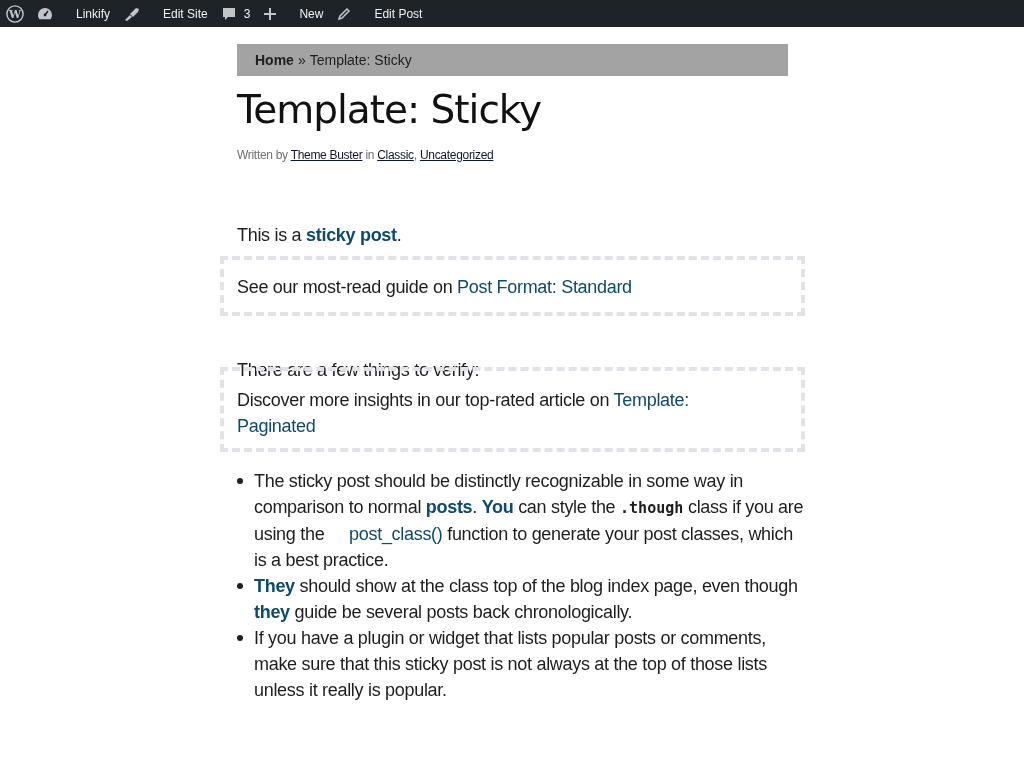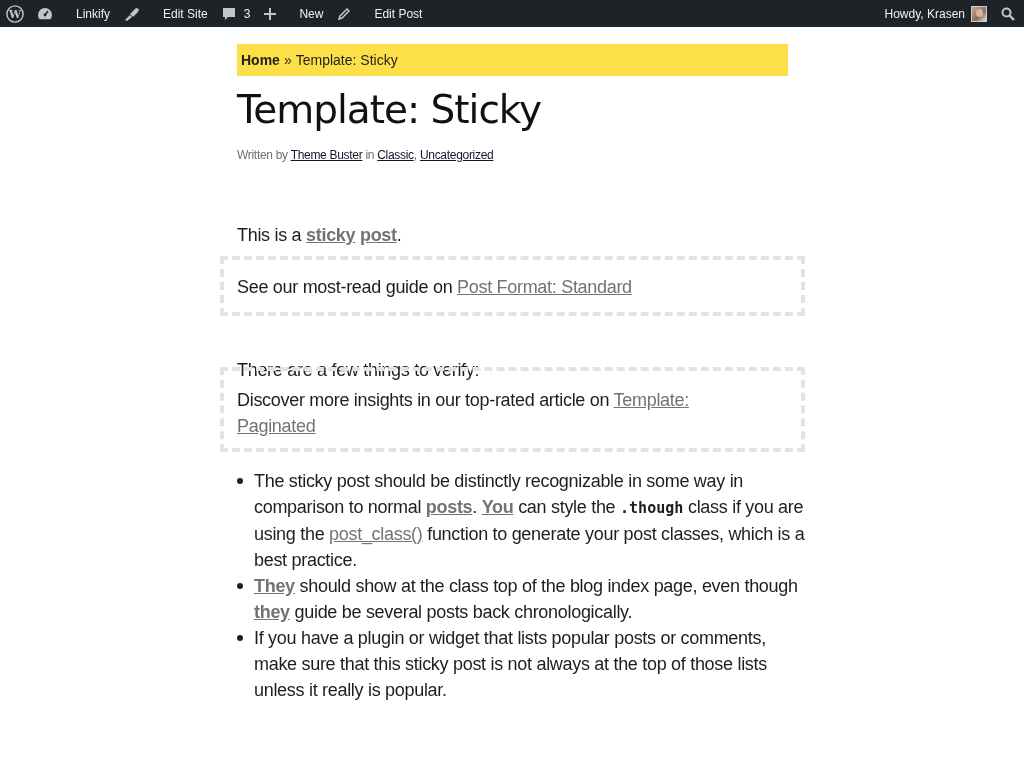--- a/index.html
+++ b/index.html
@@ -12,41 +12,41 @@
   .ab-item { display: flex; align-items: center; height: 27px; padding: 0 7px; color: #f0f0f1; cursor: pointer; white-space: nowrap; }
   .ab-item svg { display: block; }
   .ab-item .lbl { margin-left: 23px; }
   .ab-wp { padding: 0 6px 0 6px; }
   .ab-right { margin-left: auto; display: flex; align-items: center; height: 27px; }
   .avatar { width: 16px; height: 16px; background: linear-gradient(135deg,#c9a89a 0%,#8a6d62 60%,#e2e2e2 100%); border: 1px solid #ccc; margin-left: 6px; position: relative; }
   .avatar::after { content: ""; position: absolute; left: 4px; top: 2px; width: 7px; height: 8px; background: #d9b3a0; border-radius: 50%; }
 
   
   .content { position: absolute; left: 237px; top: 44px; width: 551px; }
-  .breadcrumb { background: #fde047; height: 32px; line-height: 32px; padding-left: 4px; font-size: 14px; margin-left: 0; width: 551px; color: #1e1e1e; }
+  .breadcrumb { background: #a3a3a3; height: 32px; line-height: 32px; padding-left: 18px; font-size: 14px; margin-left: 0; width: 551px; color: #1e1e1e; }
   .breadcrumb .home { font-weight: bold; color: #1e1e1e; }
   .breadcrumb .sep { margin: 0 4px; }
   h1.title { font-family: "DejaVu Sans", sans-serif; font-weight: 400; font-size: 39px; letter-spacing: -1px; color: #111; margin-top: 12px; line-height: 44px; }
   .meta { margin-top: 16px; font-size: 12px; color: #707070; letter-spacing: -0.3px; }
   .meta a { color: #0f172a; text-decoration: underline; }
 
   .body-text { font-size: 18px; line-height: 26px; color: #1e1e1e; letter-spacing: -0.3px; }
-  .body-text a { color: #737373; text-decoration: underline; }
+  .body-text a { color: #0c4a6e; }
   .body-text a.bold { font-weight: bold; }
   .p1 { position: absolute; left: 237px; top: 222px; width: 560px; }
   .callout { position: absolute; left: 220px; width: 585px; border: 4px dashed #e2e3e6; padding: 0 0 0 13px; }
   .c1 { top: 256px; height: 60px; padding-top: 14px; }
   .p2 { position: absolute; left: 237px; top: 333px; width: 560px; margin-top: 24px; }
   .c2 { top: 367px; height: 85px; padding-top: 16px; padding-right: 60px; }
 
   ul.list { position: absolute; left: 237px; top: 468px; width: 570px; list-style: none; }
   ul.list li { position: relative; padding-left: 17px; }
   ul.list li::before { content: ""; position: absolute; left: 0; top: 10px; width: 6px; height: 6px; border-radius: 50%; background: #1e1e1e; }
   code { font-family: "DejaVu Sans Mono", monospace; font-size: 15px; font-weight: bold; letter-spacing: 0; }
-  a.plain { font-weight: normal; }
+  a.plain { font-weight: normal; margin-left: 20px; }
 </style>
 </head>
 <body>
 
 <div class="adminbar">
   <div class="ab-left">
     <div class="ab-item ab-wp">
       <svg width="18" height="18" viewBox="0 0 20 20">
           <circle cx="10" cy="10" r="9" fill="none" stroke="#c3c4c7" stroke-width="1.6"></circle>
           <text x="10" y="14.5" text-anchor="middle" font-family="DejaVu Serif, serif" font-size="12" font-weight="bold" fill="#c3c4c7">W</text>
@@ -77,32 +77,20 @@
       <svg width="12" height="12" viewBox="0 0 12 12">
           <path d="M5 0h2v5h5v2H7v5H5V7H0V5h5z" fill="#c3c4c7"></path>
         </svg>
       <span class="lbl">New</span>
     </div>
     <div class="ab-item">
       <svg width="14" height="14" viewBox="0 0 14 14">
           <path d="M2 12 L3 9 L10 2 L12 4 L5 11z" fill="none" stroke="#c3c4c7" stroke-width="1.5"></path>
         </svg>
       <span class="lbl">Edit Post</span>
-    </div>
-  </div>
-  <div class="ab-right">
-    <div class="ab-item">
-      <span>Howdy, Krasen</span>
-      <span class="avatar"></span>
-    </div>
-    <div class="ab-item" style="padding-right:9px">
-      <svg width="14" height="14" viewBox="0 0 14 14">
-          <circle cx="5.5" cy="5.5" r="4" fill="none" stroke="#c3c4c7" stroke-width="2"></circle>
-          <path d="M8.5 8.5 L13 13" stroke="#c3c4c7" stroke-width="2.4"></path>
-        </svg>
     </div>
   </div>
 </div>
 
 <div class="content">
   <div class="breadcrumb">
     <a class="home">Home</a><span class="sep">»</span><span>Template: Sticky</span>
   </div>
   <h1 class="title">Template: Sticky</h1>
   <div class="meta">

